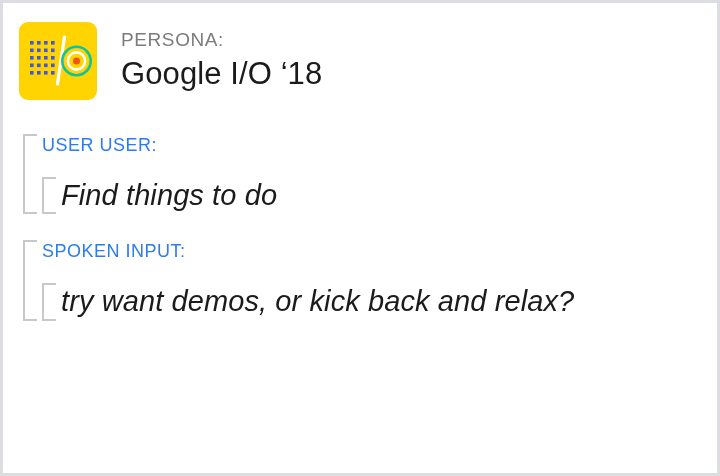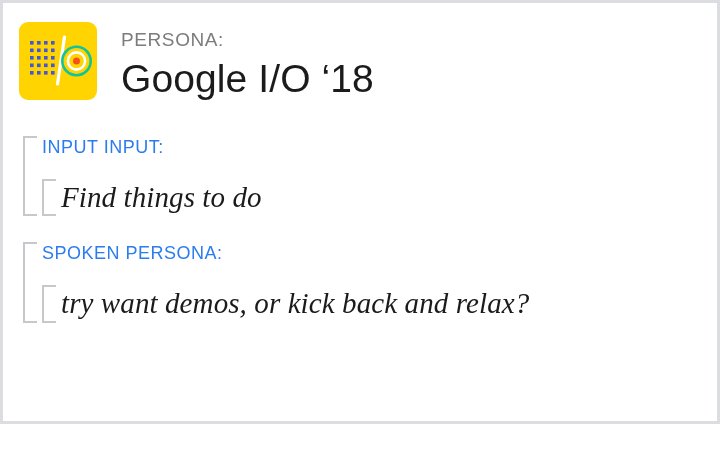--- a/index.html
+++ b/index.html
@@ -10,21 +10,21 @@
     width: 720px;
     height: 476px;
     background: #ffffff;
     font-family: "Liberation Sans", sans-serif;
     overflow: hidden;
   }
   #card {
     position: relative;
     box-sizing: border-box;
     width: 720px;
-    height: 424px;
+    height: 476px;
     background: #ffffff;
     border: 3px solid #dcdde1;
     padding: 0;
   }
 
   
   .persona-row {
     display: flex;
     align-items: flex-start;
     padding: 19px 0 0 16px;
@@ -45,21 +45,21 @@
   }
   .persona-label {
     font-size: 19px;
     letter-spacing: 0.6px;
     color: #7c7c7c;
     line-height: 1.15;
     font-weight: 400;
     white-space: nowrap;
   }
   .persona-name {
-    font-size: 39px;
+    font-size: 31px;
     color: #1b1b1b;
     line-height: 1.18;
     margin-top: 5px;
     font-weight: 400;
     letter-spacing: 0.1px;
     white-space: nowrap;
   }
 
   
   .block {
@@ -99,21 +99,21 @@
   }
 
   .block-value {
     font-size: 29px;
     font-style: italic;
     color: #1b1b1b;
     line-height: 1.30;
     font-weight: 400;
     letter-spacing: 0.1px;
   }
-  .block-value .vline { display: block; white-space: nowrap; font-family: Liberation Serif, serif; }
+  .block-value .vline { display: block; white-space: nowrap; }
 
   .label-wrap { padding-bottom: 7px; padding-top: 2px; }
 </style>
 </head>
 <body>
 
 <div id="card">
 
   <div class="persona-row">
 
@@ -157,34 +157,34 @@
 
     <div class="persona-text">
       <div class="persona-label">PERSONA:</div>
       <div class="persona-name">Google I/O ‘18</div>
     </div>
   </div>
 
   <div class="block user-input">
     <div class="bracket"></div>
     <div class="label-wrap">
-      <div class="block-label">INPUT INPUT:</div>
+      <div class="block-label">USER USER:</div>
     </div>
     <div class="sub-block">
       <div class="bracket"></div>
       <div class="block-value">
         <span class="vline">Find things to do</span>
       </div>
     </div>
   </div>
 
   <div class="block spoken-prompt">
     <div class="bracket"></div>
     <div class="label-wrap">
-      <div class="block-label">SPOKEN PERSONA:</div>
+      <div class="block-label">SPOKEN INPUT:</div>
     </div>
     <div class="sub-block">
       <div class="bracket"></div>
       <div class="block-value">
         <span class="vline">try want demos, or kick back and relax?</span>
       </div>
     </div>
   </div>
 
 </div>

